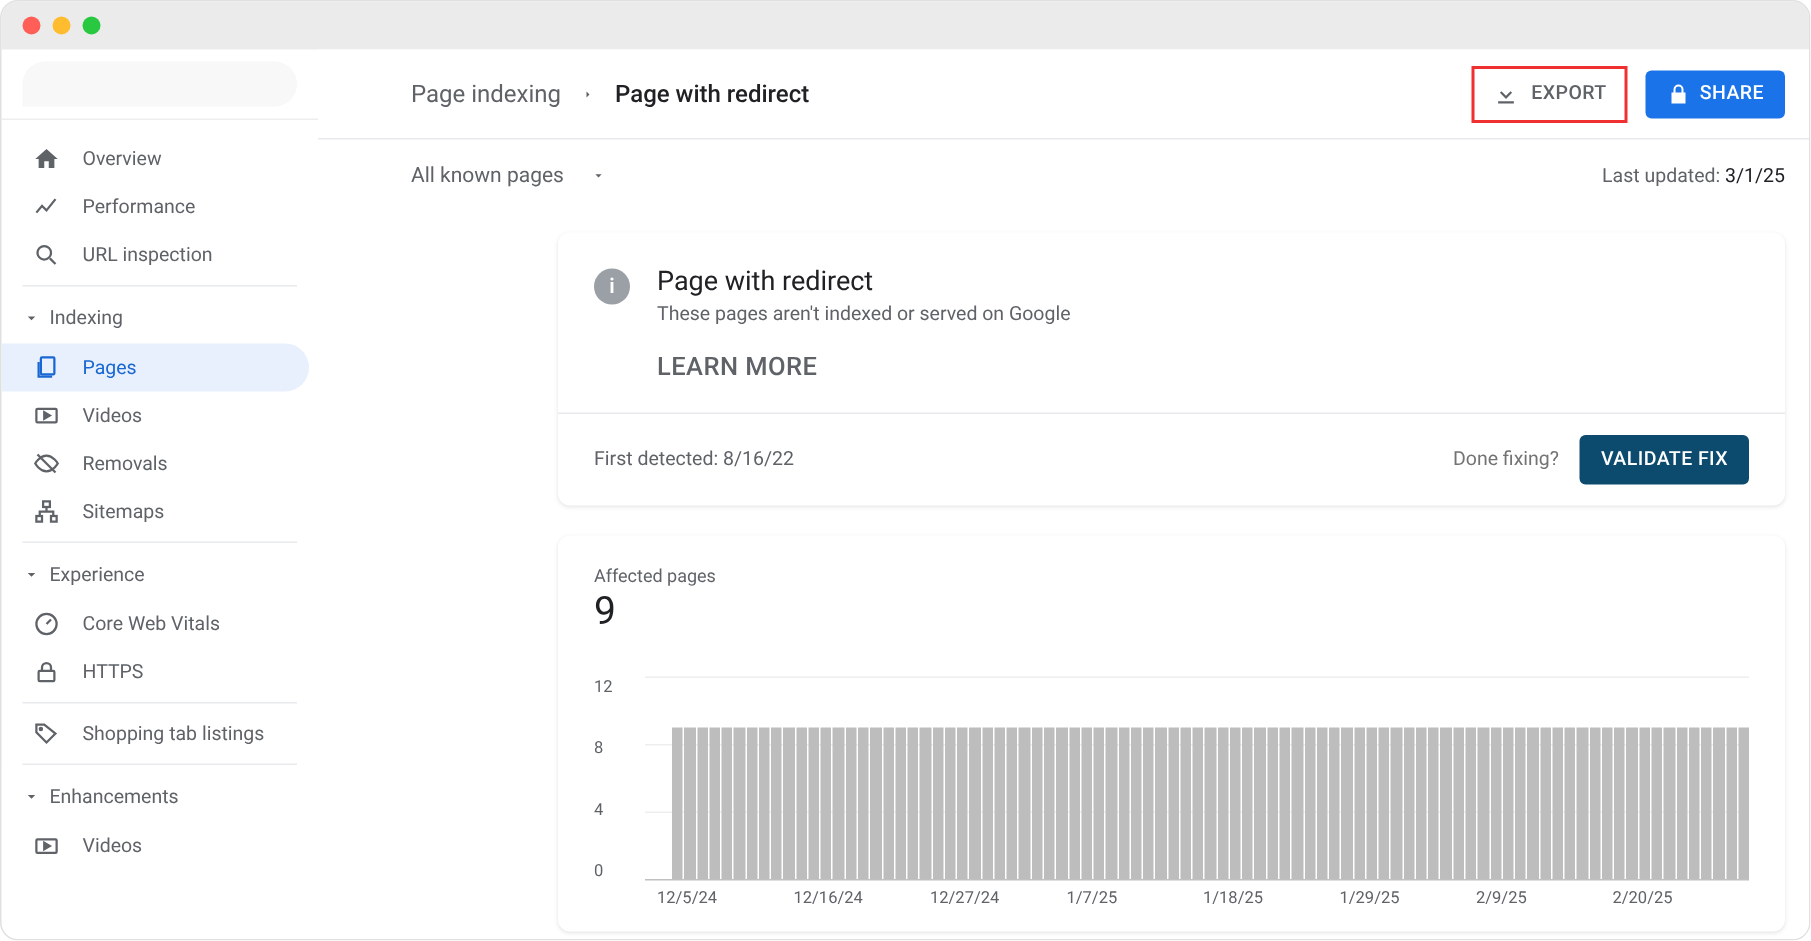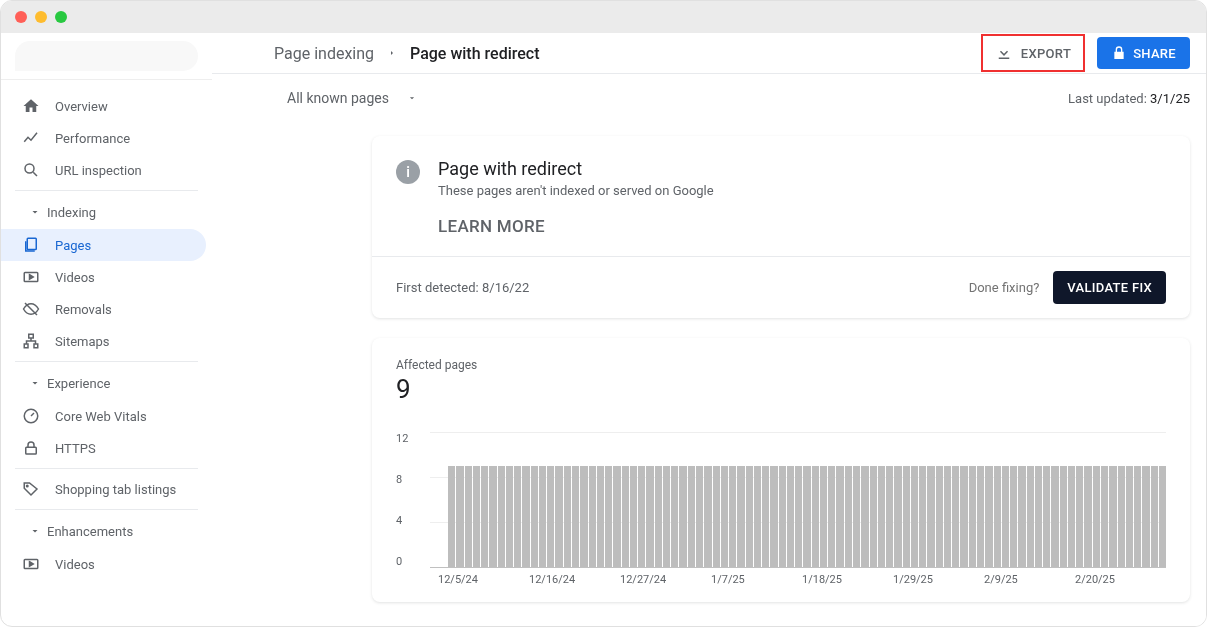--- a/index.html
+++ b/index.html
@@ -12,45 +12,45 @@
     .dot.green { background: #28c840; }
     .app { display: flex; flex: 1; min-height: 0; }
     .sidebar { width: 211px; flex-shrink: 0; display: flex; flex-direction: column; }
     .sidebar-header { height: 47px; border-bottom: 1px solid #eee; display:flex; align-items:center; padding:0 14px; }
     .pill { flex:1; height:30px; border-radius: 18px 18px 18px 0; background: #f8f8f8; }
     .nav { padding-top: 10px; overflow-y: auto; }
     .nav-item { display: flex; align-items: center; height: 32px; padding-left: 20px; gap: 14px; color: #5f6368; cursor: pointer; border-radius: 0 16px 16px 0; margin-right: 6px; font-size: 13px; }
     .nav-item.active { background: #e8f0fe; color: #1967d2; }
     .nav-item .ic { width: 20px; height: 20px; display: flex; align-items: center; justify-content: center; color: #5f6368; }
     .nav-item.active .ic { color: #1967d2; }
-    .nav-section { display: flex; align-items: center; height: 34px; padding-left: 28px; gap: 6px; color: #5f6368; font-size: 13px; cursor: pointer; }
+    .nav-section { display: flex; align-items: center; height: 34px; padding-left: 14px; gap: 6px; color: #5f6368; font-size: 13px; cursor: pointer; }
     .nav-sep { height: 1px; background: #e8eaed; margin: 4px 14px; }
     .main { flex: 1; display: flex; flex-direction: column; background: #fff; min-width:0;}
-    .header { height: 41px; border-bottom: 1px solid #e8eaed; display: flex; align-items: center; padding: 0 16px 0 62px; }
+    .header { height: 60px; border-bottom: 1px solid #e8eaed; display: flex; align-items: center; padding: 0 16px 0 62px; }
     .breadcrumb { display: flex; align-items: center; gap: 14px; font-size: 16px; color: #5f6368; }
     .breadcrumb .current { color: #202124; font-weight: 500; }
     .header-actions { margin-left: auto; display: flex; align-items: center; gap: 12px; }
     .btn-export { display: flex; align-items: center; gap: 8px; padding: 8px 12px; color: #5f6368; font-weight: 500; font-size: 13px; letter-spacing: 0.3px; cursor: pointer; border: 2px solid #f03030; }
     .btn-share { display: flex; align-items: center; gap: 6px; padding: 8px 14px; background: #1a73e8; color: #fff; font-weight: 500; font-size: 13px; letter-spacing: 0.3px; border-radius: 4px; cursor: pointer; }
     .content { flex: 1; overflow-y: auto; padding: 16px 16px 0 62px; display:flex; flex-direction:column;}
-    .filter-row { display: flex; align-items: center; margin-bottom: 30px; color: #5f6368; font-size: 14px; margin-left: 13px;}
+    .filter-row { display: flex; align-items: center; margin-bottom: 30px; color: #5f6368; font-size: 14px;}
     .filter-select { display:flex; align-items:center; gap:18px; cursor:pointer; }
     .last-updated { margin-left: auto; font-size: 13px; }
     .last-updated .date { color: #202124; }
     .card-area { padding-left: 98px; }
     .card { background: #fff; border-radius: 8px; box-shadow: 0 1px 3px rgba(60,64,67,0.15); margin-bottom: 20px; }
     .card-head { display: flex; padding: 22px 24px 18px; gap: 18px; align-items:flex-start; }
     .info-circle { width: 24px; height: 24px; border-radius: 50%; background: #9aa0a6; color: #fff; display: flex; align-items: center; justify-content: center; font-size: 14px; font-weight:600; margin-top:2px;}
     .card-title { font-size: 18px; color: #202124; margin-bottom: 4px; }
     .card-sub { font-size: 13px; color: #5f6368; }
     .learn-more { padding: 0 0 20px 66px; font-size: 17px; font-weight: 500; color: #5f6368; letter-spacing: 0.3px; cursor: pointer; }
     .card-foot { border-top: 1px solid #e8eaed; padding: 14px 24px; display: flex; align-items: center; }
     .first-detected { font-size: 13px; color: #5f6368; }
     .done-fixing { margin-left: auto; font-size: 13px; color: #737373; margin-right: 14px; }
-    .validate-btn { background: #0f172a; color: #fff; padding: 9px 14px; border-radius: 4px; font-size: 13px; font-weight: 500; letter-spacing: 0.3px; cursor: pointer; }
+    .validate-btn { background: #0c4a6e; color: #fff; padding: 9px 14px; border-radius: 4px; font-size: 13px; font-weight: 500; letter-spacing: 0.3px; cursor: pointer; }
     .chart-card { background: #fff; border-radius: 8px; box-shadow: 0 1px 3px rgba(60,64,67,0.15); padding: 20px 24px; }
     .chart-label { font-size: 12px; color: #5f6368; }
     .chart-value { font-size: 26px; color: #202124; margin-top: 2px; margin-bottom: 28px; }
     .chart-wrap { position: relative; height: 150px; }
     .y-ticks { position: absolute; left: 0; top: 0; bottom: 14px; width: 26px; display: flex; flex-direction: column; justify-content: space-between; font-size: 11px; color: #5f6368; text-align: left;}
     .plot { position: absolute; left: 34px; right: 0; top: 0; bottom: 14px; border-bottom: 1px solid #c0c0c0; }
     .gridline { position: absolute; left: 0; right: 0; height: 0; border-top: 1px solid #eee; }
     .bars { position: absolute; left: 0; right: 0; bottom: 0; top:0; display: flex; gap: 1px; align-items:flex-end; padding-left: 18px;}
     .bar { flex: 1; background: #bdbdbd; height: 75%; }
     .x-ticks { position: absolute; left: 34px; right: 0; bottom: -4px; display: flex; font-size: 11px; color: #5f6368; padding-left:8px;}

